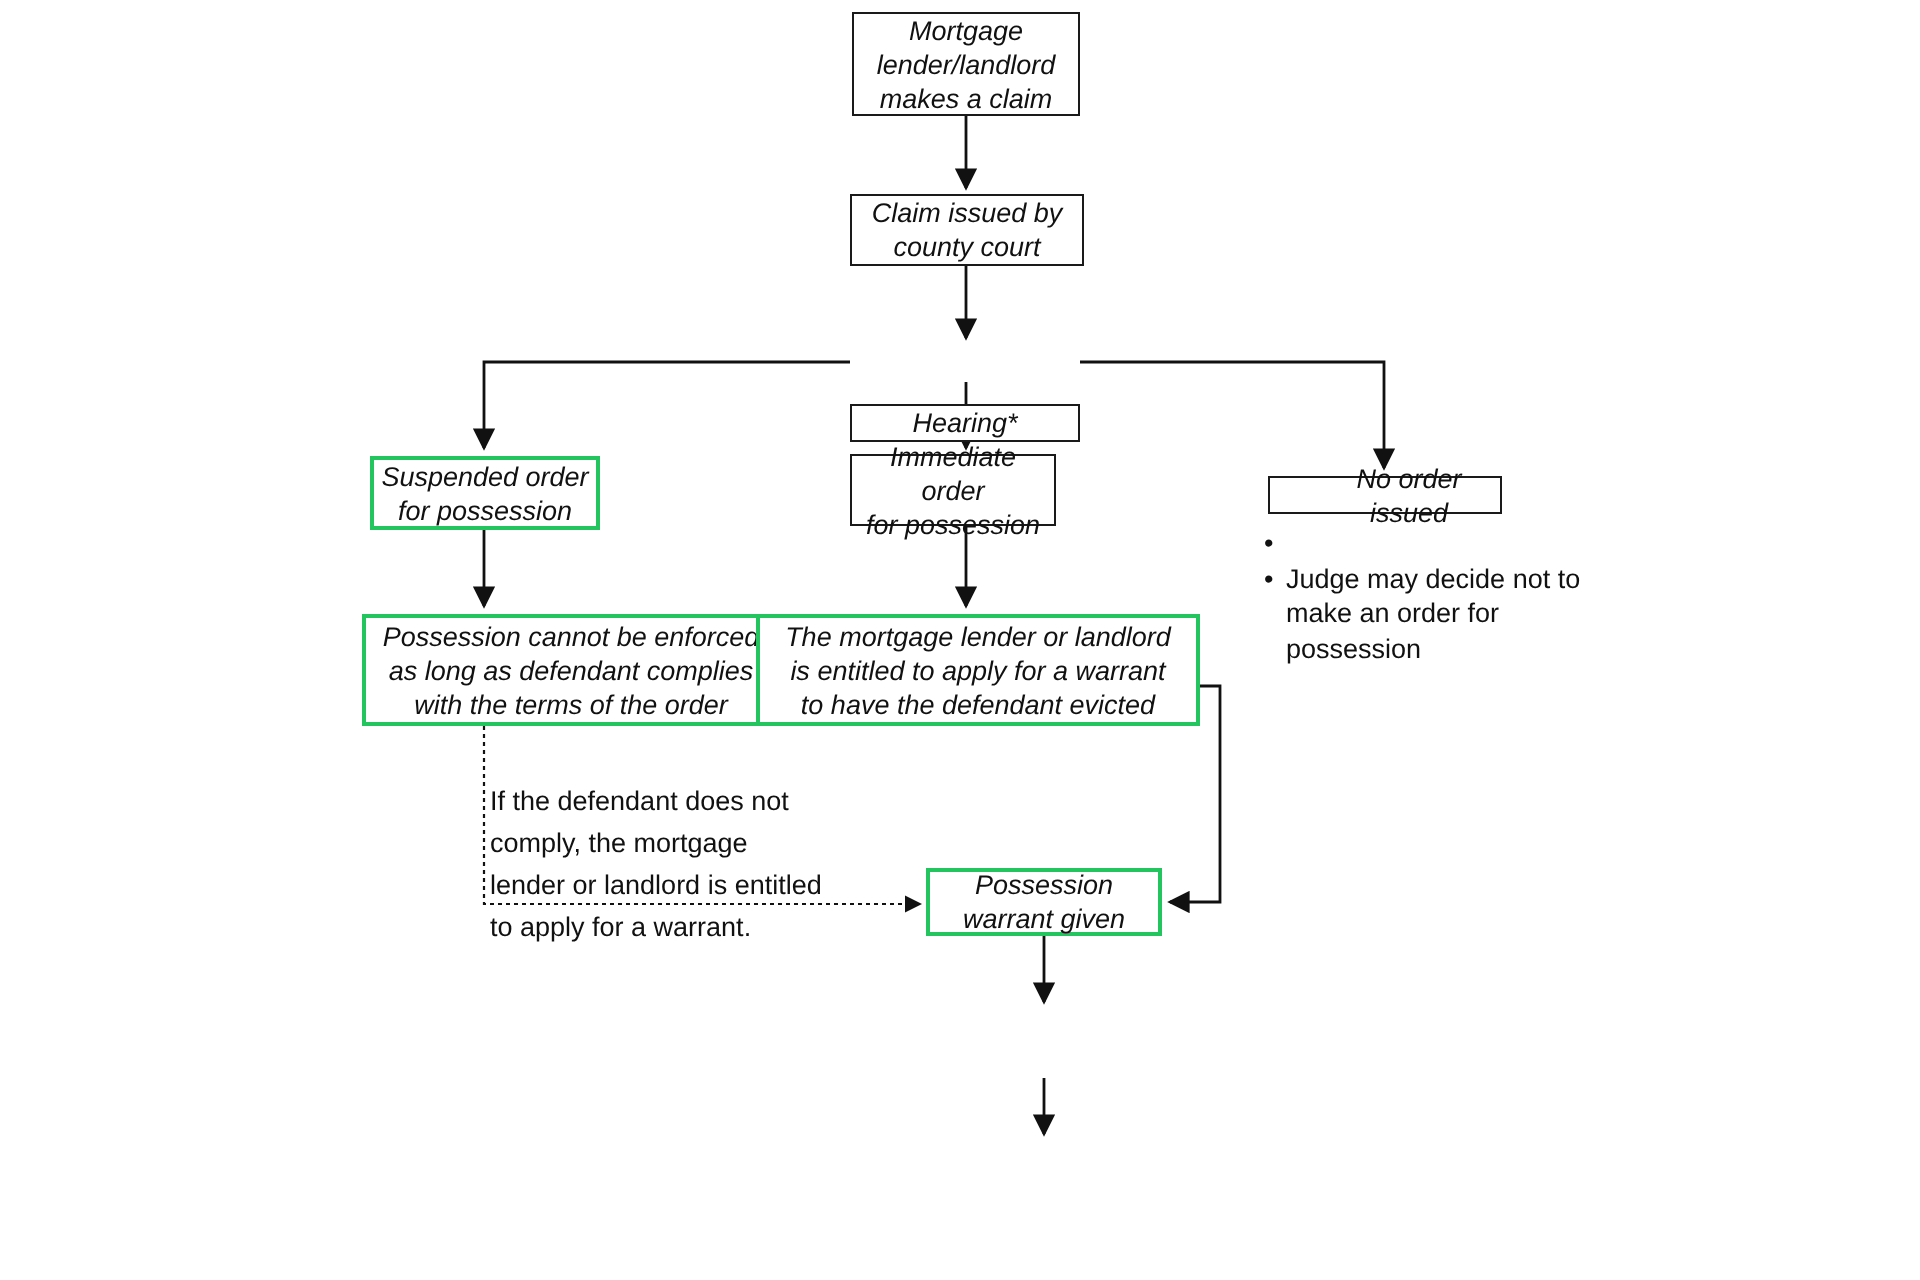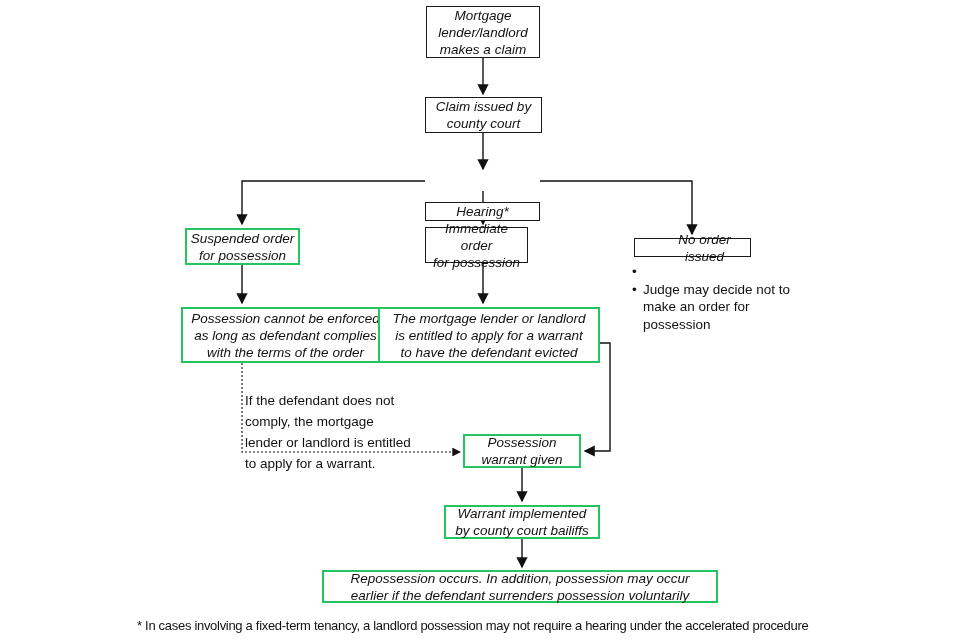--- a/index.html
+++ b/index.html
@@ -103,37 +103,32 @@
 for possession</div>
   <div class="node b1" id="n-noorder">No order issued</div>
   <div class="node b2" id="n-enforced">Possession cannot be enforced
 as long as defendant complies
 with the terms of the order</div>
   <div class="node b2" id="n-warrantapply">The mortgage lender or landlord
 is entitled to apply for a warrant
 to have the defendant evicted</div>
   <div class="node b2" id="n-warrantgiven">Possession
 warrant given</div>
-  <div class="node b2" id="n-implemented">Warrant implemented
-by county court bailiffs</div>
-  <div class="node b2" id="n-repossession">Repossession occurs. In addition, possession may occur
-earlier if the defendant surrenders possession voluntarily</div>
 
   <div id="bullet-list">
     <div class="bullet-row">
       <span class="bullet-marker">•</span>
     </div>
     <div class="bullet-row">
       <span class="bullet-marker">•</span>
       <span class="bullet-text">Judge may decide not to
 make an order for
 possession</span>
     </div>
   </div>
 
   <div id="annotation">If the defendant does not
 comply, the mortgage
 lender or landlord is entitled
 to apply for a warrant.</div>
 
-  <div id="footnote">* In cases involving a fixed-term tenancy, a landlord possession may not require a hearing under the accelerated procedure</div>
 
 </div>
 
 </body></html>

